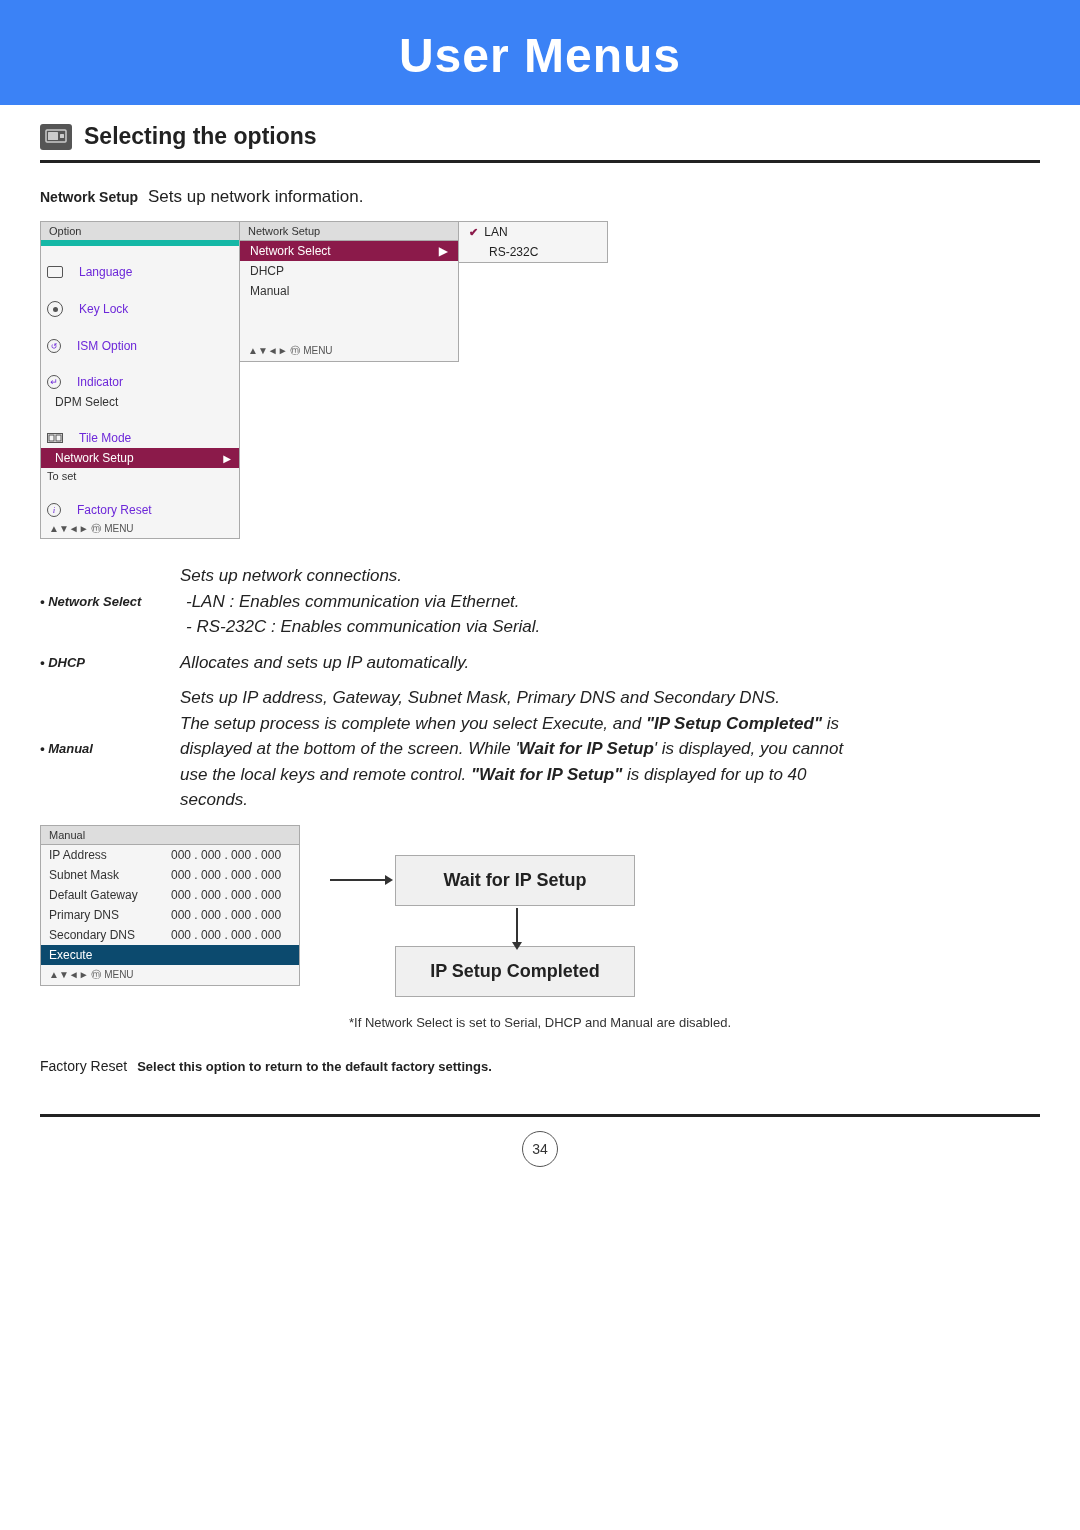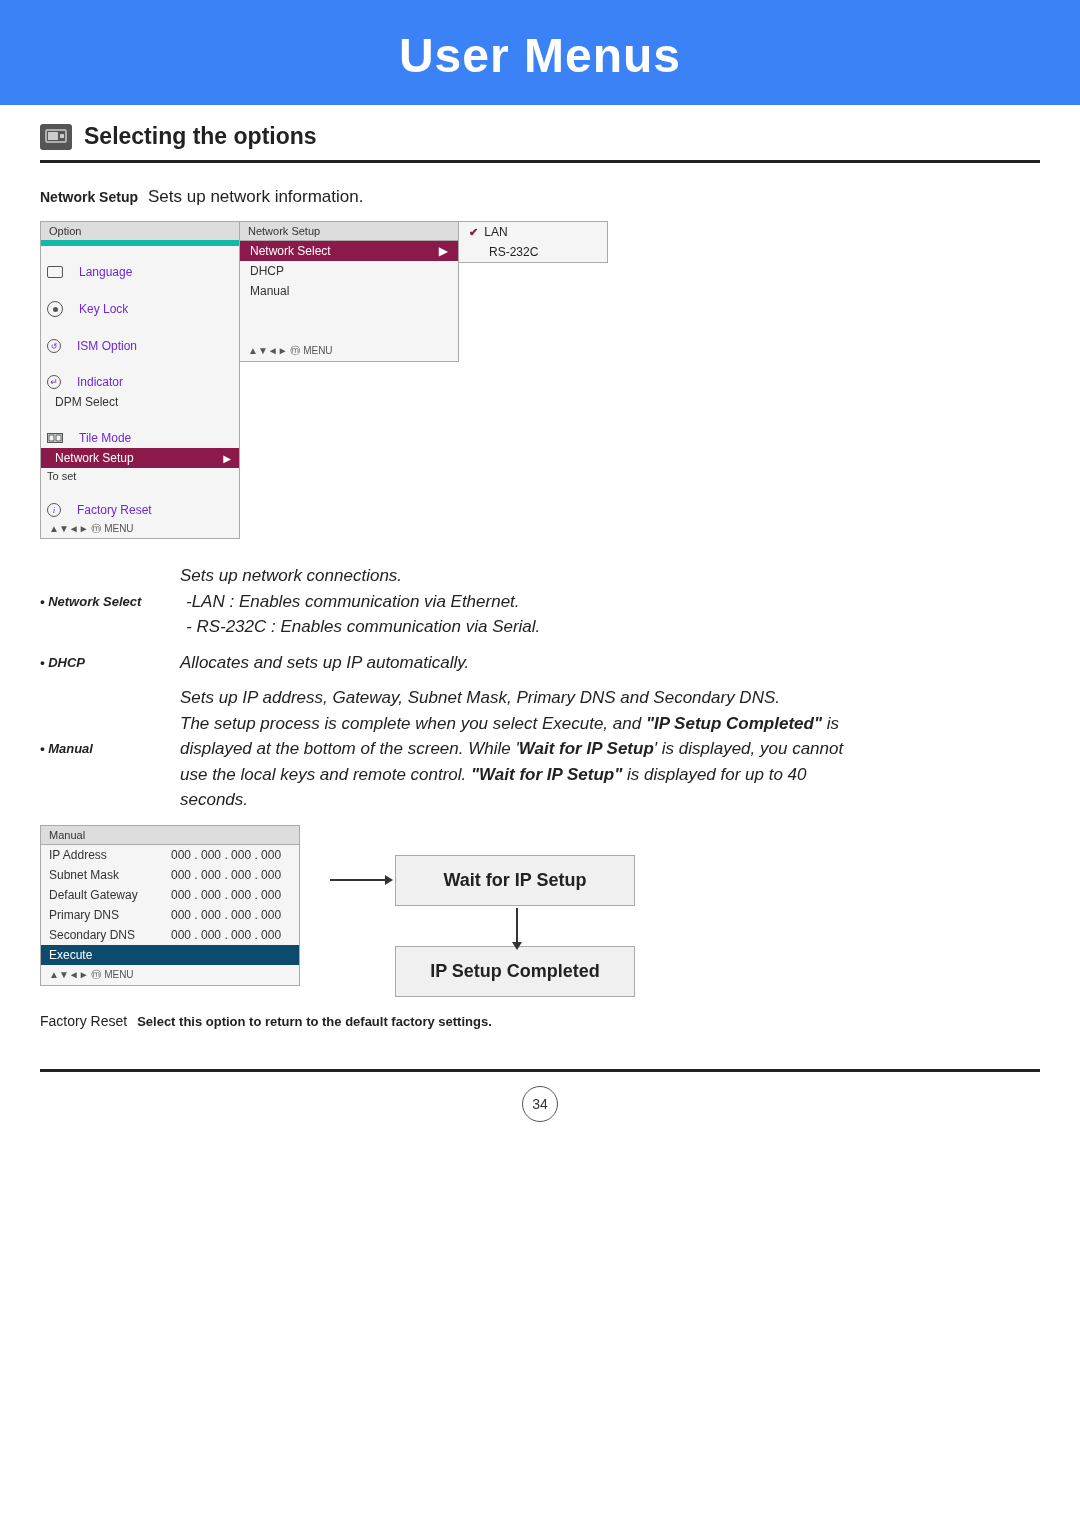--- a/index.html
+++ b/index.html
@@ -558,20 +558,23 @@
       <div style="display:flex; justify-content:flex-end; width:100%; margin-top:4px;">
         <div class="flow-box">
           <span>IP Setup Completed</span>
         </div>
       </div>
 
     </div>
 
   </div>
 
+  <div class="footer-note">
+    <span>*If Network Select is set to Serial, DHCP and Manual are disabled.</span>
+  </div>
 
   <div class="factory-row">
     <span class="label-bold" style="font-size:14px;">Factory Reset</span>
     <span style="font-size:13px; font-weight:bold;">Select this option to return to the default factory settings.</span>
   </div>
 
 </div>
 
 <hr class="hr-bottom">
 

